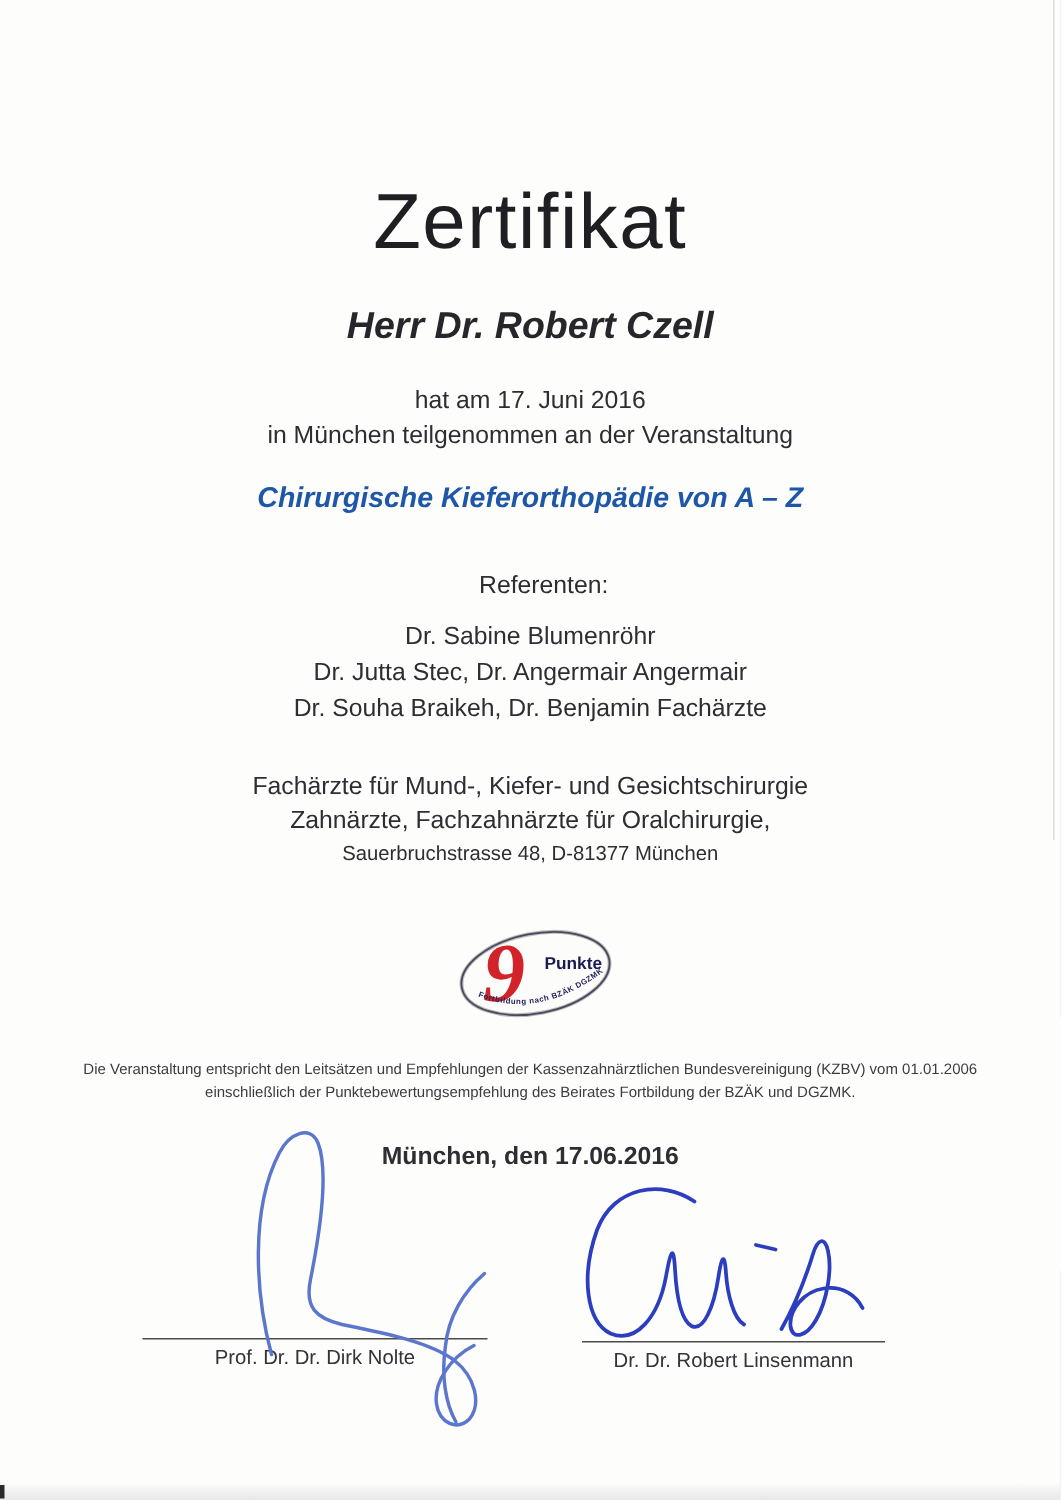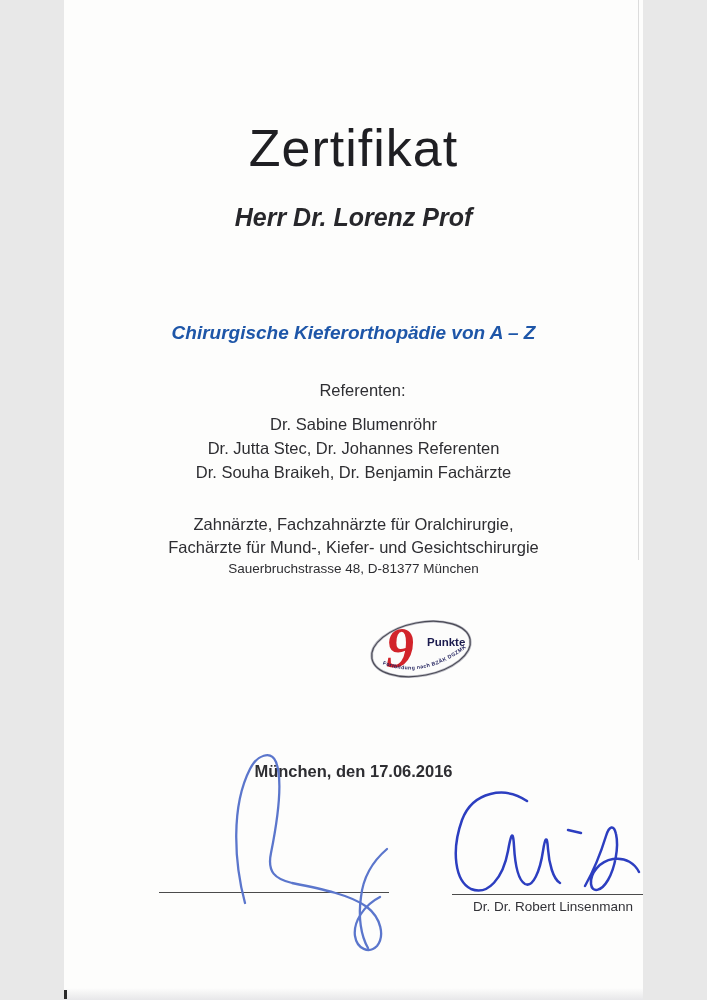--- a/index.html
+++ b/index.html
@@ -1,19 +1,19 @@
 <!DOCTYPE html>
 <html><head>
 <meta charset="utf-8">
 <style>
   * { margin:0; padding:0; box-sizing:border-box; }
   html,body { background:#e8e8e8; }
   .page {
     position:relative;
-    width:579px; height:1000px;
+    width:707px; height:1000px;
     margin:0 auto;
     background:#fdfdfc;
     font-family:"Liberation Sans", sans-serif;
     color:#2e2e32;
     overflow:hidden;
     text-align:center;
   }
   .abs { position:absolute; left:0; right:0; }
 
   .title {
@@ -108,36 +108,40 @@
     background:#2a2a2a;
   }
 </style>
 </head>
 <body>
 
 <div class="page">
 
   <div class="abs title">Zertifikat</div>
 
-  <div class="abs recipient">Herr Dr. Lorenz Prof</div>
-
+  <div class="abs recipient">Herr Dr. Robert Czell</div>
+
+  <div class="abs intro">
+    <div>hat am 17. Juni 2016</div>
+    <div>in München teilgenommen an der Veranstaltung</div>
+  </div>
 
   <div class="abs course" id="course-title" style="color: rgb(30, 86, 168); font-style: italic;">Chirurgische Kieferorthopädie von A – Z</div>
 
   <div class="abs ref-heading">Referenten:</div>
 
   <div class="abs referents">
     <div>Dr. Sabine Blumenröhr</div>
-    <div>Dr. Jutta Stec, Dr. Johannes Referenten</div>
+    <div>Dr. Jutta Stec, Dr. Angermair Angermair</div>
     <div>Dr. Souha Braikeh, Dr. Benjamin Fachärzte</div>
   </div>
 
   <div class="abs org">
+    <div>Fachärzte für Mund-, Kiefer- und Gesichtschirurgie</div>
     <div>Zahnärzte, Fachzahnärzte für Oralchirurgie,</div>
-    <div>Fachärzte für Mund-, Kiefer- und Gesichtschirurgie</div>
     <div class="org-address">Sauerbruchstrasse 48, D-81377 München</div>
   </div>
 
   <div class="badge-wrap">
     <svg viewBox="0 0 122 88" width="122" height="88">
       <defs>
         <path id="ringPath" d="M 17,60 Q 61,80 106,46" fill="none"></path>
       </defs>
 
       <ellipse cx="61" cy="47" rx="50" ry="26.5" transform="rotate(-11 61 47)" fill="#fcfcfb" stroke="#b9b9c2" stroke-width="2.6"></ellipse>
@@ -147,25 +151,30 @@
       <ellipse cx="61" cy="47" rx="50" ry="26.5" transform="rotate(-11 61 47)" fill="none" stroke="#4a4a55" stroke-width="1.2"></ellipse>
 
       <text x="67" y="44" font-size="11.5" font-weight="bold" fill="#1b1b4e">Punkte</text>
 
       <text font-size="5.2" font-weight="bold" fill="#23235e" letter-spacing="0.4">
         <textPath href="#ringPath" startOffset="6">Fortbildung nach BZÄK DGZMK</textPath>
       </text>
     </svg>
   </div>
 
+  <div class="abs disclaimer">
+    <div>Die Veranstaltung entspricht den Leitsätzen und Empfehlungen der Kassenzahnärztlichen Bundesvereinigung (KZBV) vom 01.01.2006</div>
+    <div>einschließlich der Punktebewertungsempfehlung des Beirates Fortbildung der BZÄK und DGZMK.</div>
+  </div>
 
   <div class="abs date-line">München, den 17.06.2016</div>
 
   <div class="sig-block left">
     <div class="sig-rule"></div>
+    <div class="sig-name">Prof. Dr. Dr. Dirk Nolte</div>
   </div>
 
   <div class="sig-block right">
     <div class="sig-rule"></div>
     <div class="sig-name">Dr. Dr. Robert Linsenmann</div>
   </div>
 
   <svg class="ink-overlay" viewBox="0 0 707 1000" width="707" height="1000">
 
     <g fill="none" stroke="#5b76cc" stroke-width="2.3" stroke-linecap="round">

